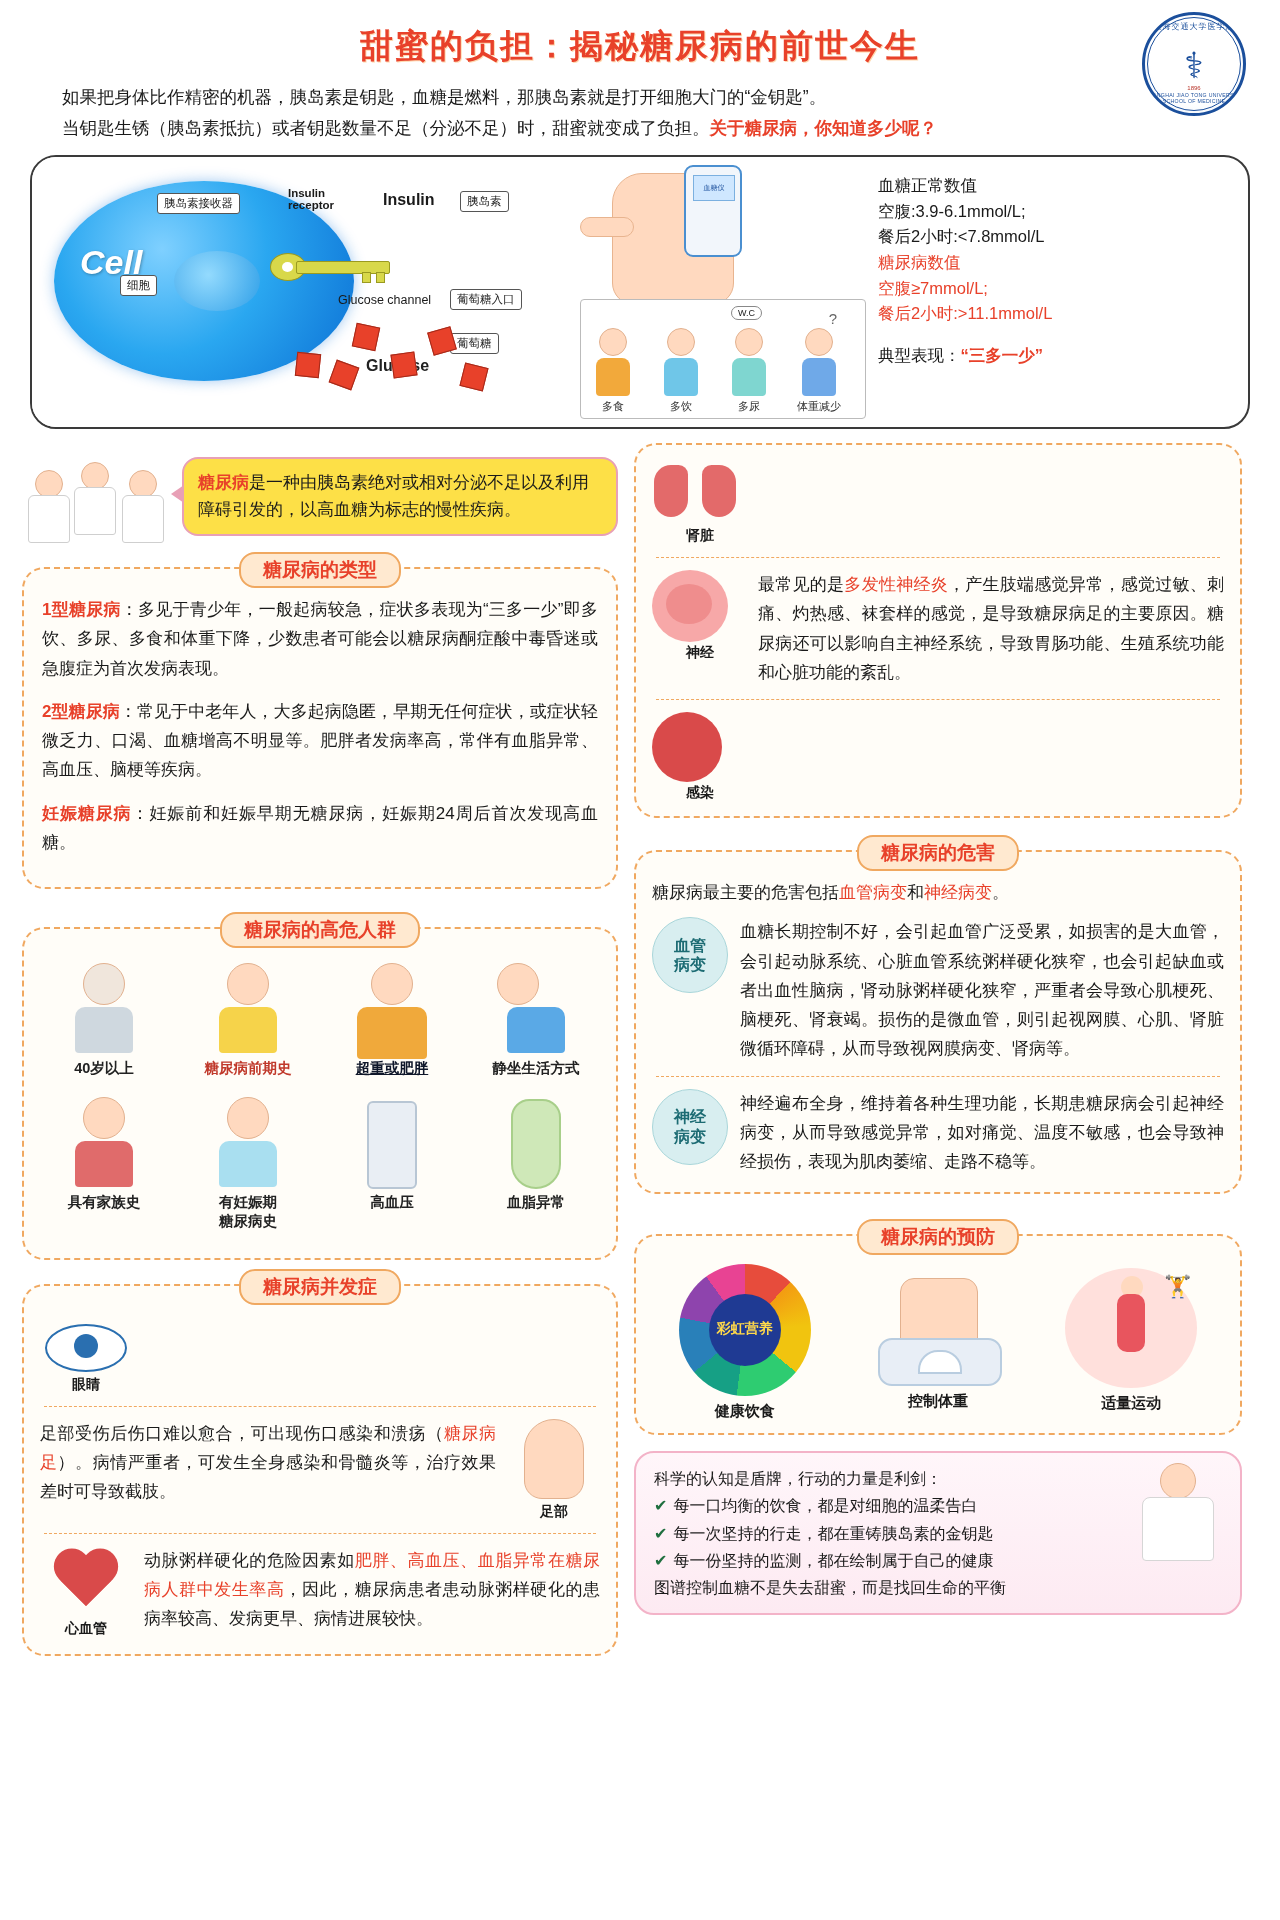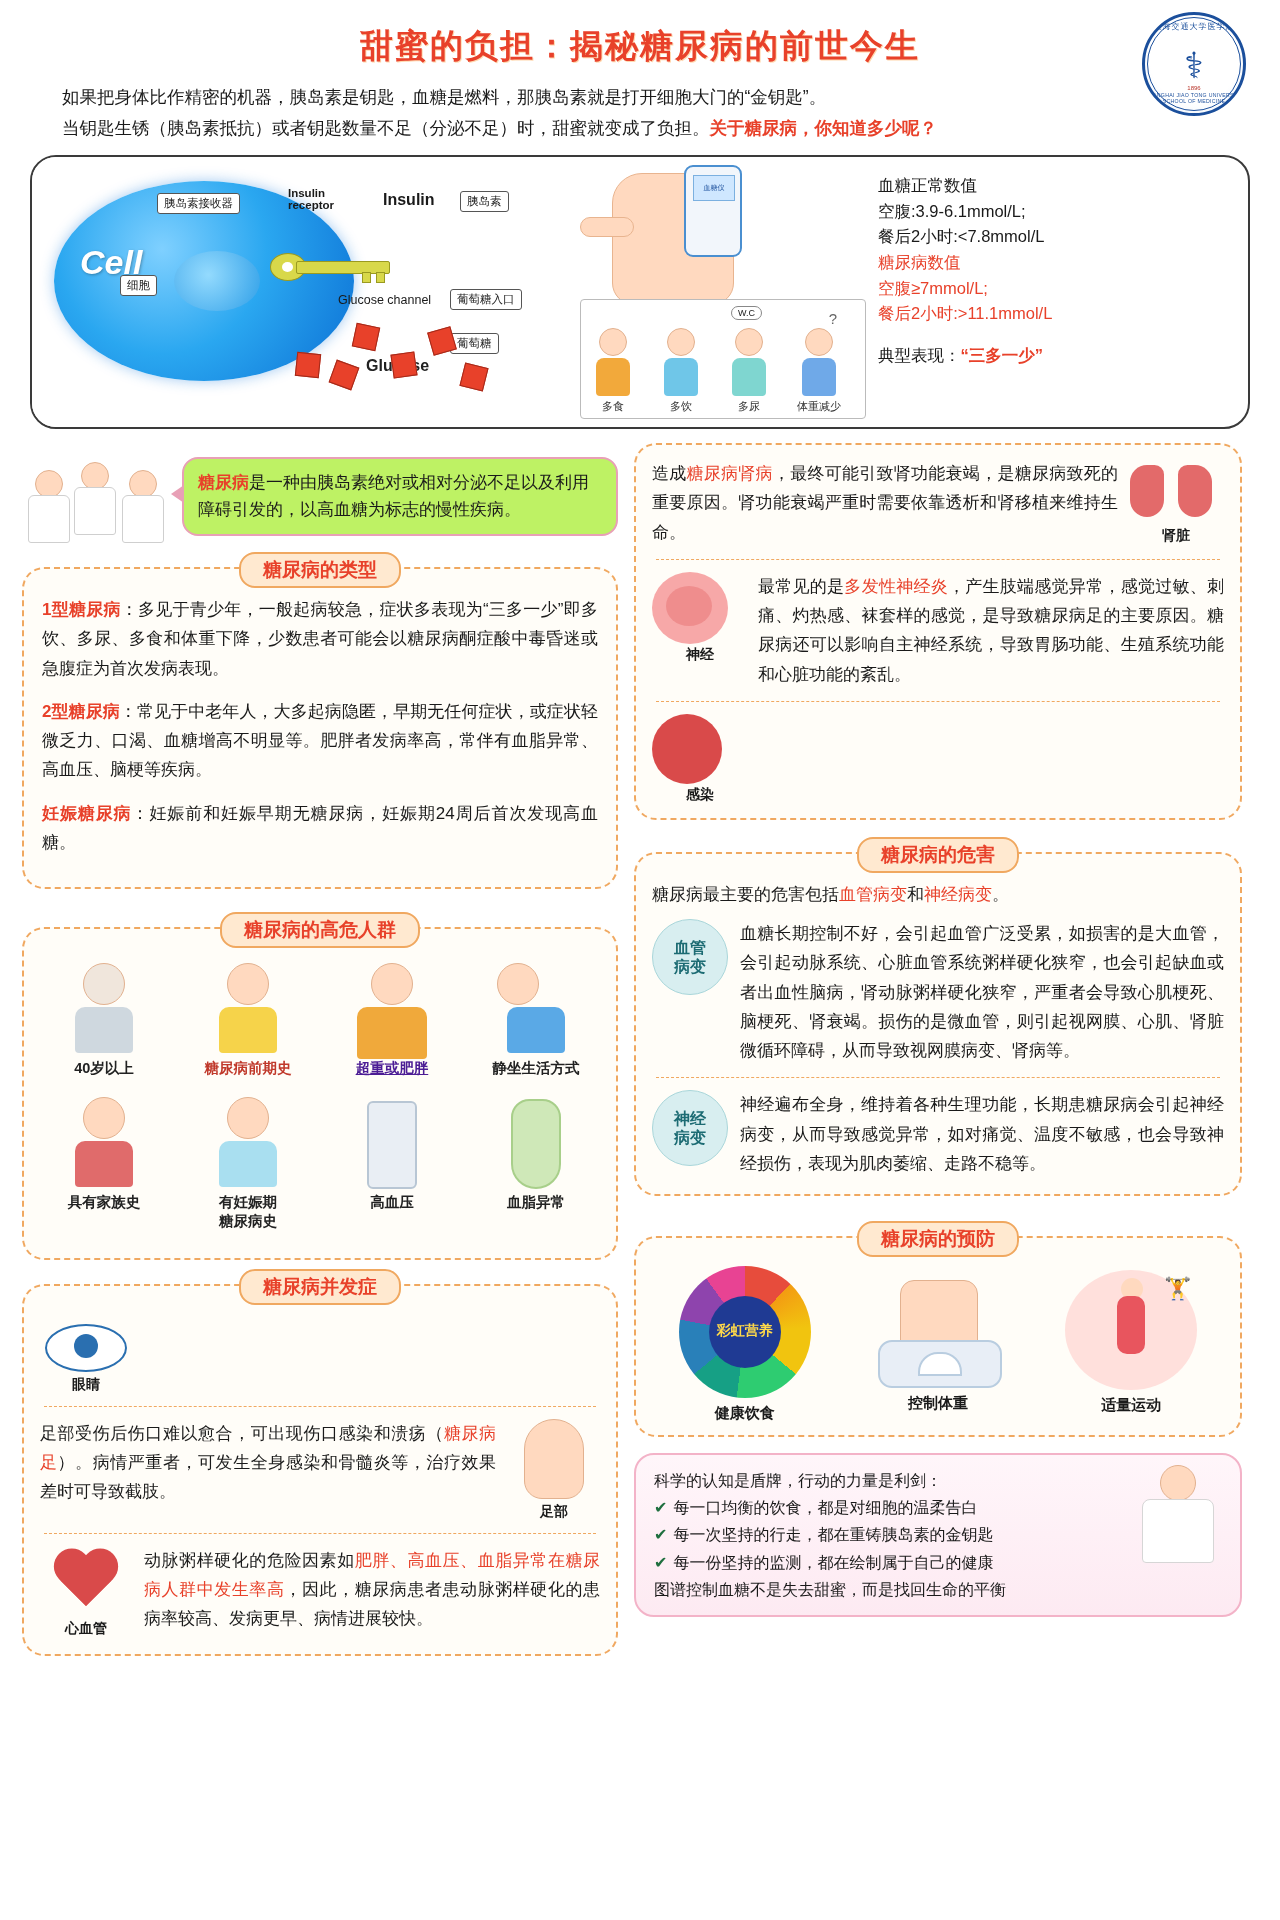--- a/index.html
+++ b/index.html
@@ -161,21 +161,21 @@
   .colL{width:596px;}
   .colR{width:608px;}
 
   .bubblerow{display:flex;align-items:flex-start;gap:6px;margin:14px 0 0 4px;}
   .docs{width:150px;height:86px;position:relative;}
   .doc{position:absolute;bottom:0;width:42px;}
   .doc .h{width:26px;height:26px;border-radius:50%;background:#ffd9bf;border:1px solid #e2b18f;margin:0 auto;}
   .doc .c{width:40px;height:46px;background:#fff;border:1px solid #cfcfcf;border-radius:6px 6px 3px 3px;margin-top:-3px;}
   .bubble{
     position:relative;flex:1;border:2px solid #e8a0b6;border-radius:16px;
-    background:#bef264;padding:10px 14px;font-size:17px;line-height:1.6;
+    background:#fde047;padding:10px 14px;font-size:17px;line-height:1.6;
   }
   .bubble:before{
     content:"";position:absolute;left:-13px;top:26px;
     border-top:9px solid transparent;border-bottom:9px solid transparent;
     border-right:13px solid #e8a0b6;
   }
   .bubble b{color:#e8412a;}
 
   .text{font-size:17px;line-height:1.72;text-align:justify;}
   .red{color:#e8412a;}
@@ -196,21 +196,21 @@
   .brain{width:76px;height:72px;border-radius:50%;background:#f7a8a8;position:relative;}
   .brain:after{content:"";position:absolute;left:14px;top:14px;width:46px;height:40px;border-radius:50%;background:#ef8d8d;}
   .virus{width:70px;height:70px;border-radius:50%;background:#d94a4a;position:relative;}
 
   
   .riskgrid{display:flex;flex-wrap:wrap;justify-content:space-around;padding:30px 8px 12px;}
   .riskitem{width:136px;text-align:center;margin-bottom:14px;}
   .riskitem .art{height:96px;display:flex;align-items:flex-end;justify-content:center;}
   .riskitem .cap{font-size:14.5px;margin-top:4px;line-height:1.35;font-weight:bold;color:#222;}
   .riskitem .cap.r{color:#c0392b;}
-  .riskitem .cap.u{color:#4c1d95;text-decoration:underline;}
+  .riskitem .cap.u{color:#0f172a;text-decoration:underline;}
 
   .person{position:relative;width:90px;height:92px;}
   .ph{width:40px;height:40px;border-radius:50%;background:#ffd9bf;border:1px solid #e2b18f;margin:0 auto;}
   .pb{width:58px;height:46px;border-radius:10px 10px 4px 4px;margin:2px auto 0;}
 
   
   .harm{padding:26px 16px 16px;margin-top:32px;}
   .harmrow{display:flex;gap:12px;align-items:flex-start;margin-top:10px;}
   .pill{
     flex:0 0 74px;height:74px;border-radius:50%;
@@ -517,23 +517,20 @@
           </div>
         </div>
       </div>
 
     </div>
 
     <div class="colR">
 
       <div class="kidneycard">
         <div class="rowimg">
-          <div class="text" style="flex:1;">
-            <span>造成</span><span class="red">糖尿病肾病</span><span>，最终可能引致肾功能衰竭，是糖尿病致死的重要原因。肾功能衰竭严重时需要依靠透析和肾移植来维持生命。</span>
-          </div>
           <div style="width:96px;text-align:center;">
             <div class="kidney">
                 <div class="k l"></div>
                 <div class="k r"></div>
               </div>
             <div class="icon-cap">肾脏</div>
           </div>
         </div>
 
         <hr class="dashsep">

